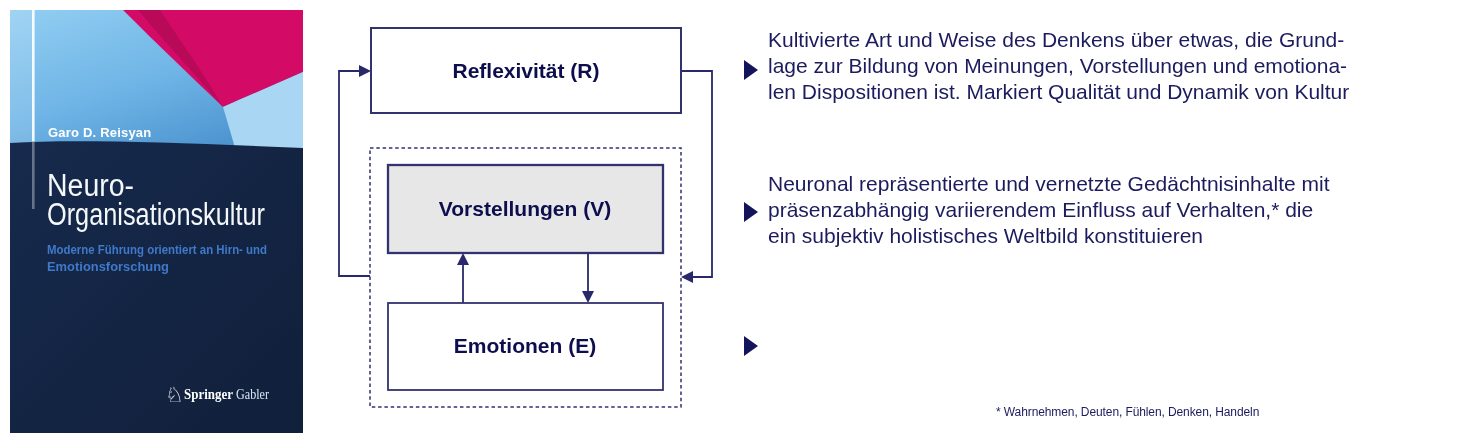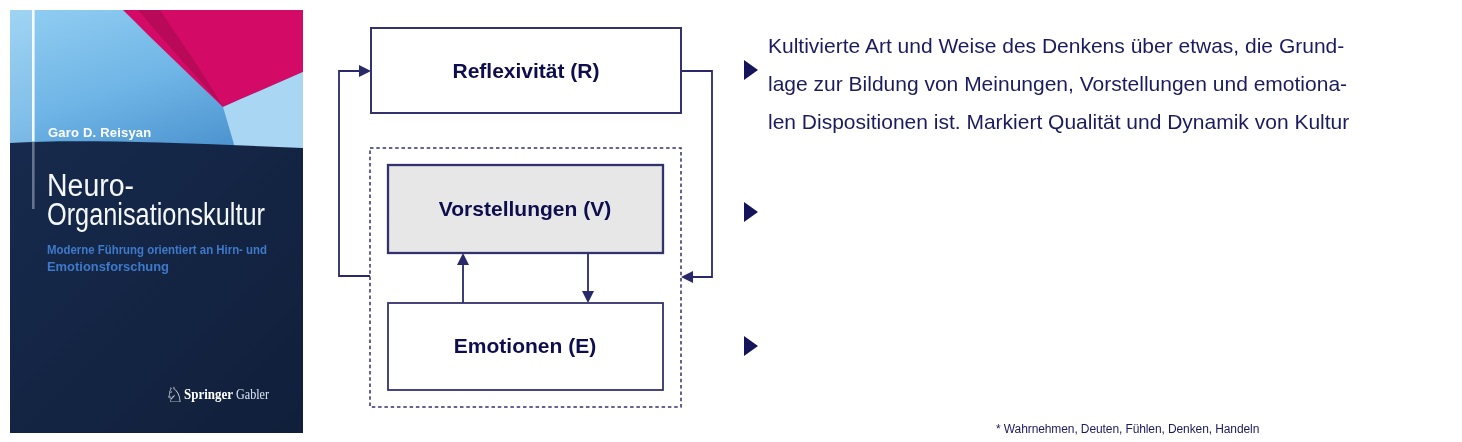--- a/index.html
+++ b/index.html
@@ -4,31 +4,31 @@
 <style>
   html,body{margin:0;padding:0;background:#ffffff;}
   #stage{
     position:relative;width:1462px;height:442px;background:#ffffff;
     font-family:"Liberation Sans",sans-serif;overflow:hidden;
   }
   .abs{position:absolute;}
   
   .desc{
     position:absolute;left:768px;width:692px;
-    font-size:21px;line-height:38px;color:#1b1b5e;
+    font-size:21px;line-height:26px;color:#1b1b5e;
     white-space:pre-line;letter-spacing:0px;
   }
   .bullet{
     position:absolute;left:744px;width:0;height:0;
     border-top:10px solid transparent;border-bottom:10px solid transparent;
     border-left:14px solid #14145a;
   }
   .footnote{
     position:absolute;left:996px;top:405px;
-    font-size:12px;color:#1b1b5e;letter-spacing:-0.1px;margin-top:17px;
+    font-size:12px;color:#1b1b5e;letter-spacing:-0.1px;
   }
 </style>
 </head>
 <body>
 
 <div id="stage">
 
   <svg class="abs" style="left:10px;top:10px" width="293" height="423" viewBox="0 0 293 423">
     <defs>
       <linearGradient id="covblue" x1="0" y1="0" x2="0.65" y2="1">
@@ -97,18 +97,21 @@
     <rect x="58" y="303" width="275" height="87" fill="#ffffff" stroke="#32326f" stroke-width="1.8"></rect>
     <text x="195" y="353" text-anchor="middle" font-size="21" font-weight="bold" fill="#0e0e4e">Emotionen (E)</text>
   </svg>
 
   <div class="bullet" style="top:60px"></div>
   <div class="desc" style="top:27px">Kultivierte Art und Weise des Denkens über etwas, die Grund-
 lage zur Bildung von Meinungen, Vorstellungen und emotiona-
 len Dispositionen ist. Markiert Qualität und Dynamik von Kultur</div>
 
   <div class="bullet" style="top:202px"></div>
+  <div class="desc" style="top:171px">Neuronal repräsentierte und vernetzte Gedächtnisinhalte mit
+präsenzabhängig variierendem Einfluss auf Verhalten,* die
+ein subjektiv holistisches Weltbild konstituieren</div>
 
   <div class="bullet" style="top:336px"></div>
 
   <div class="footnote">* Wahrnehmen, Deuten, Fühlen, Denken, Handeln</div>
 
 </div>
 
 </body></html>

